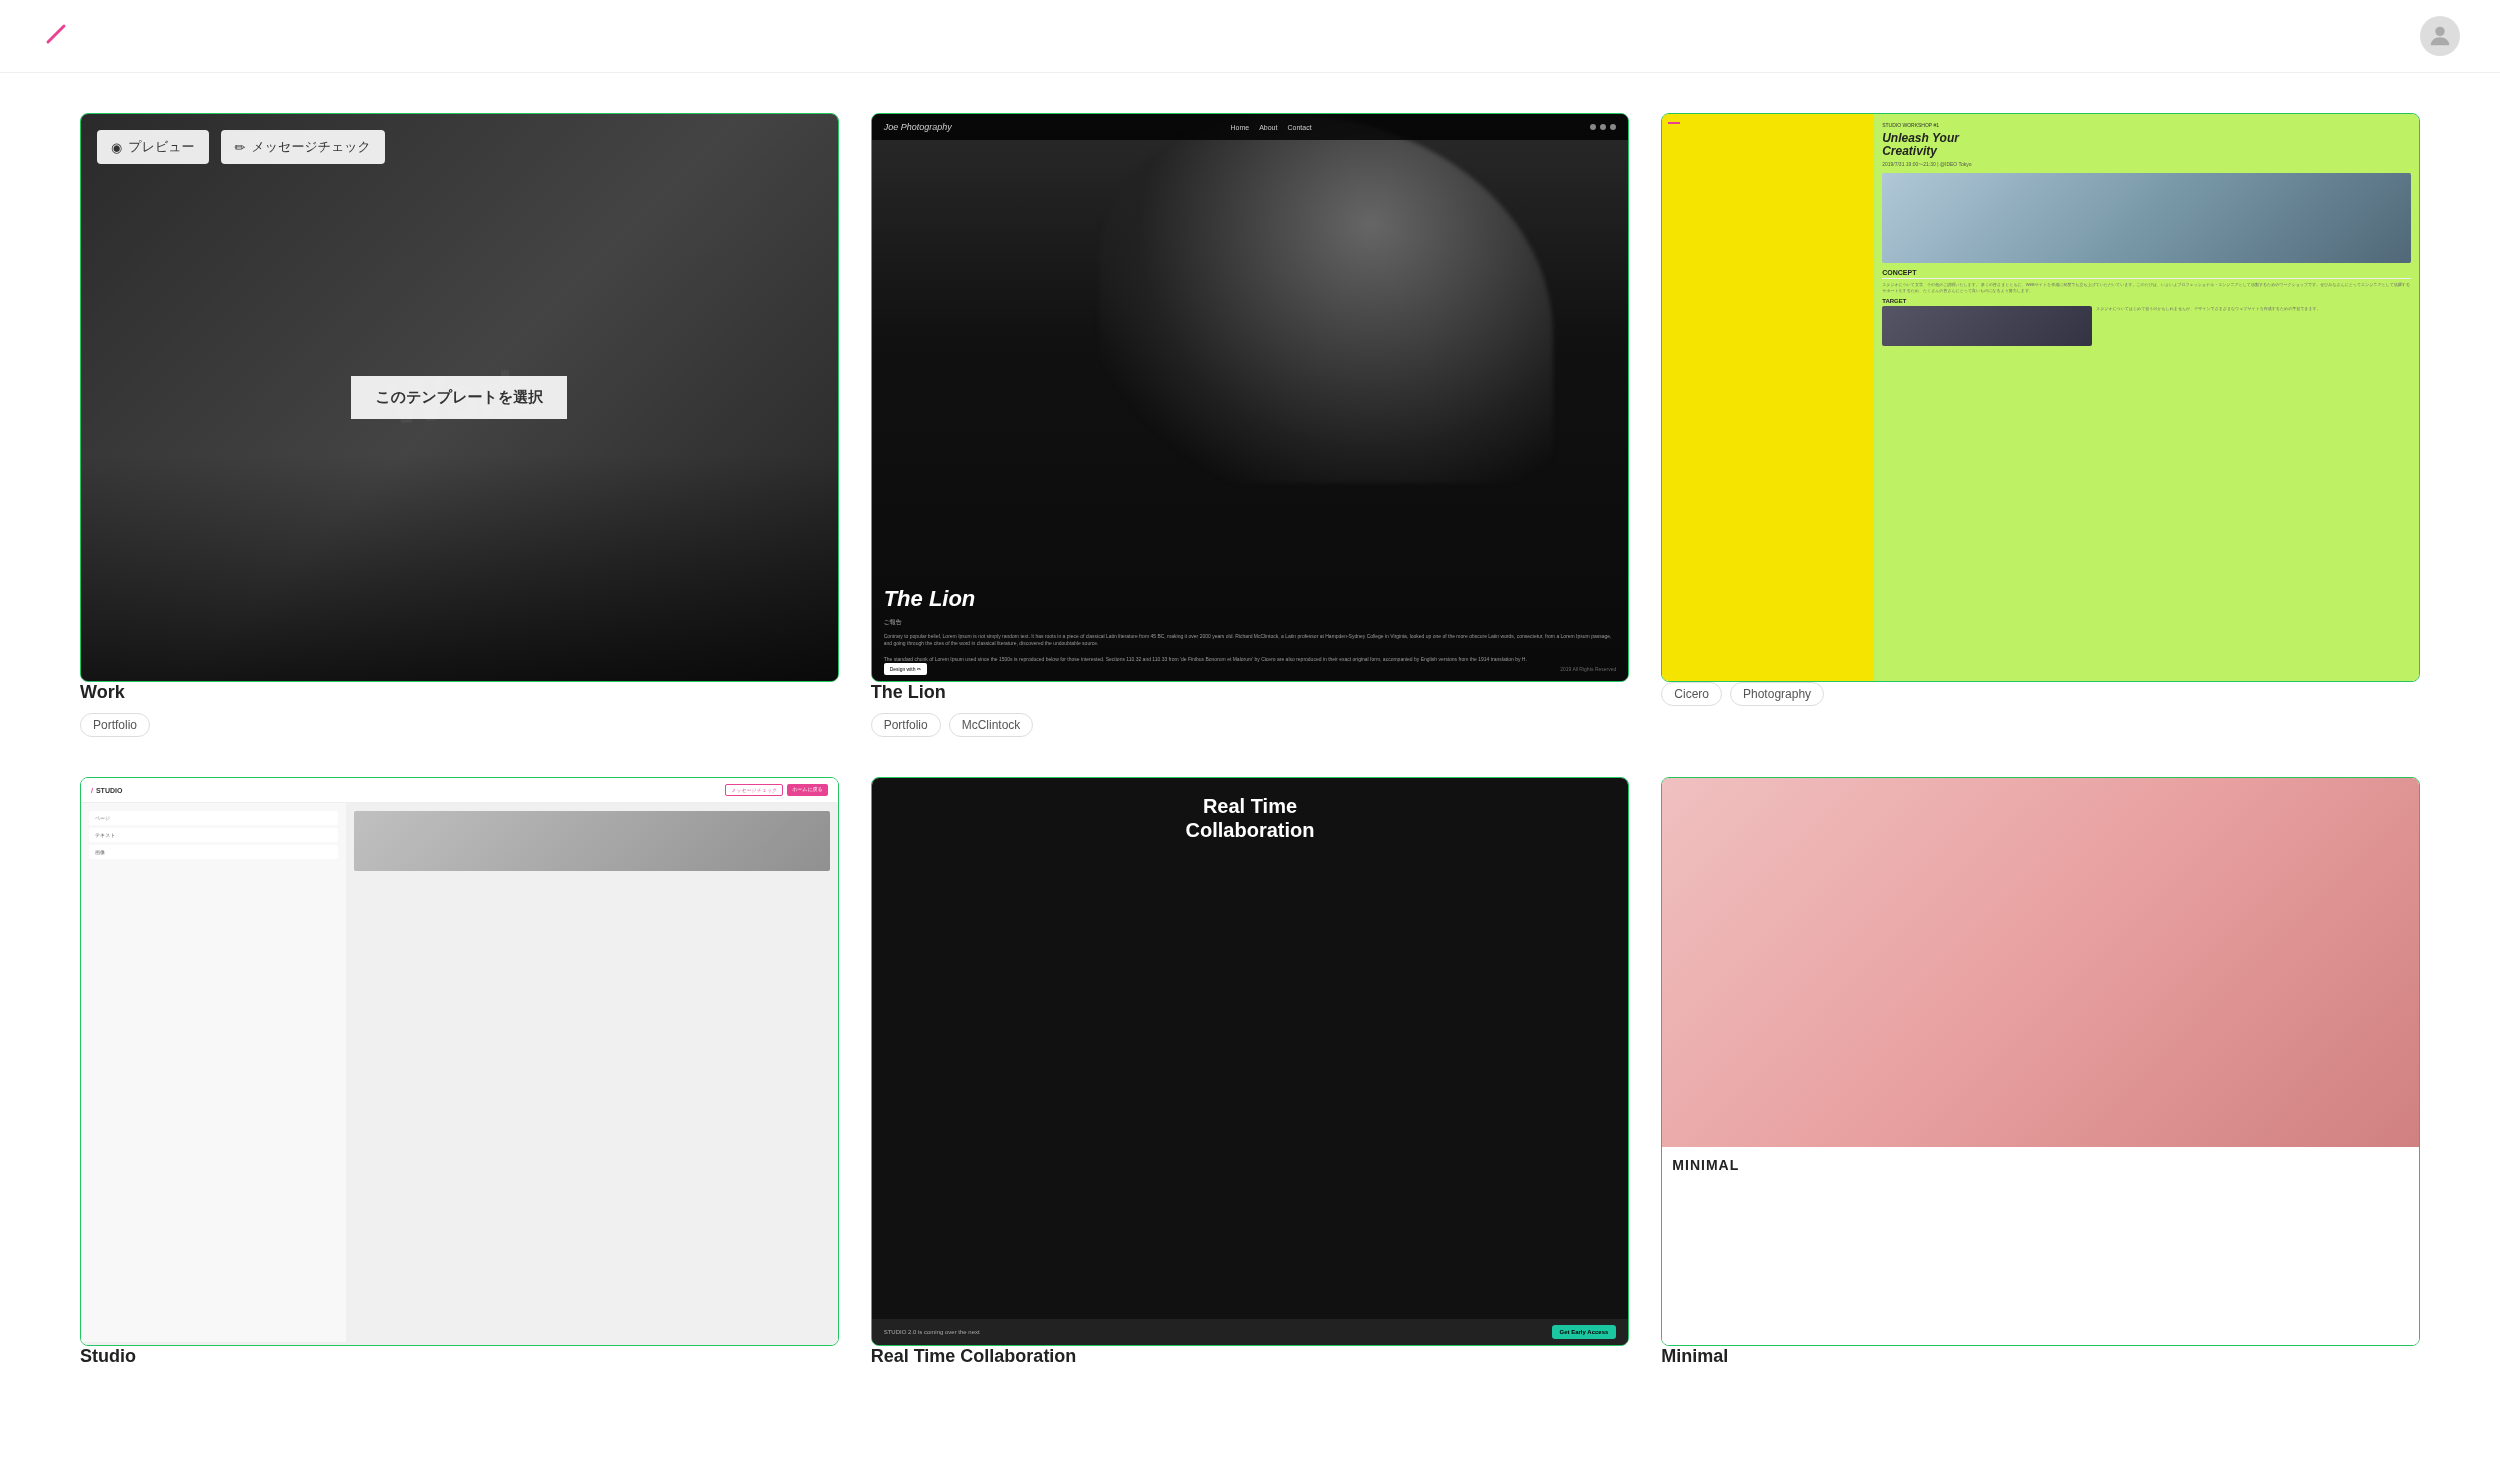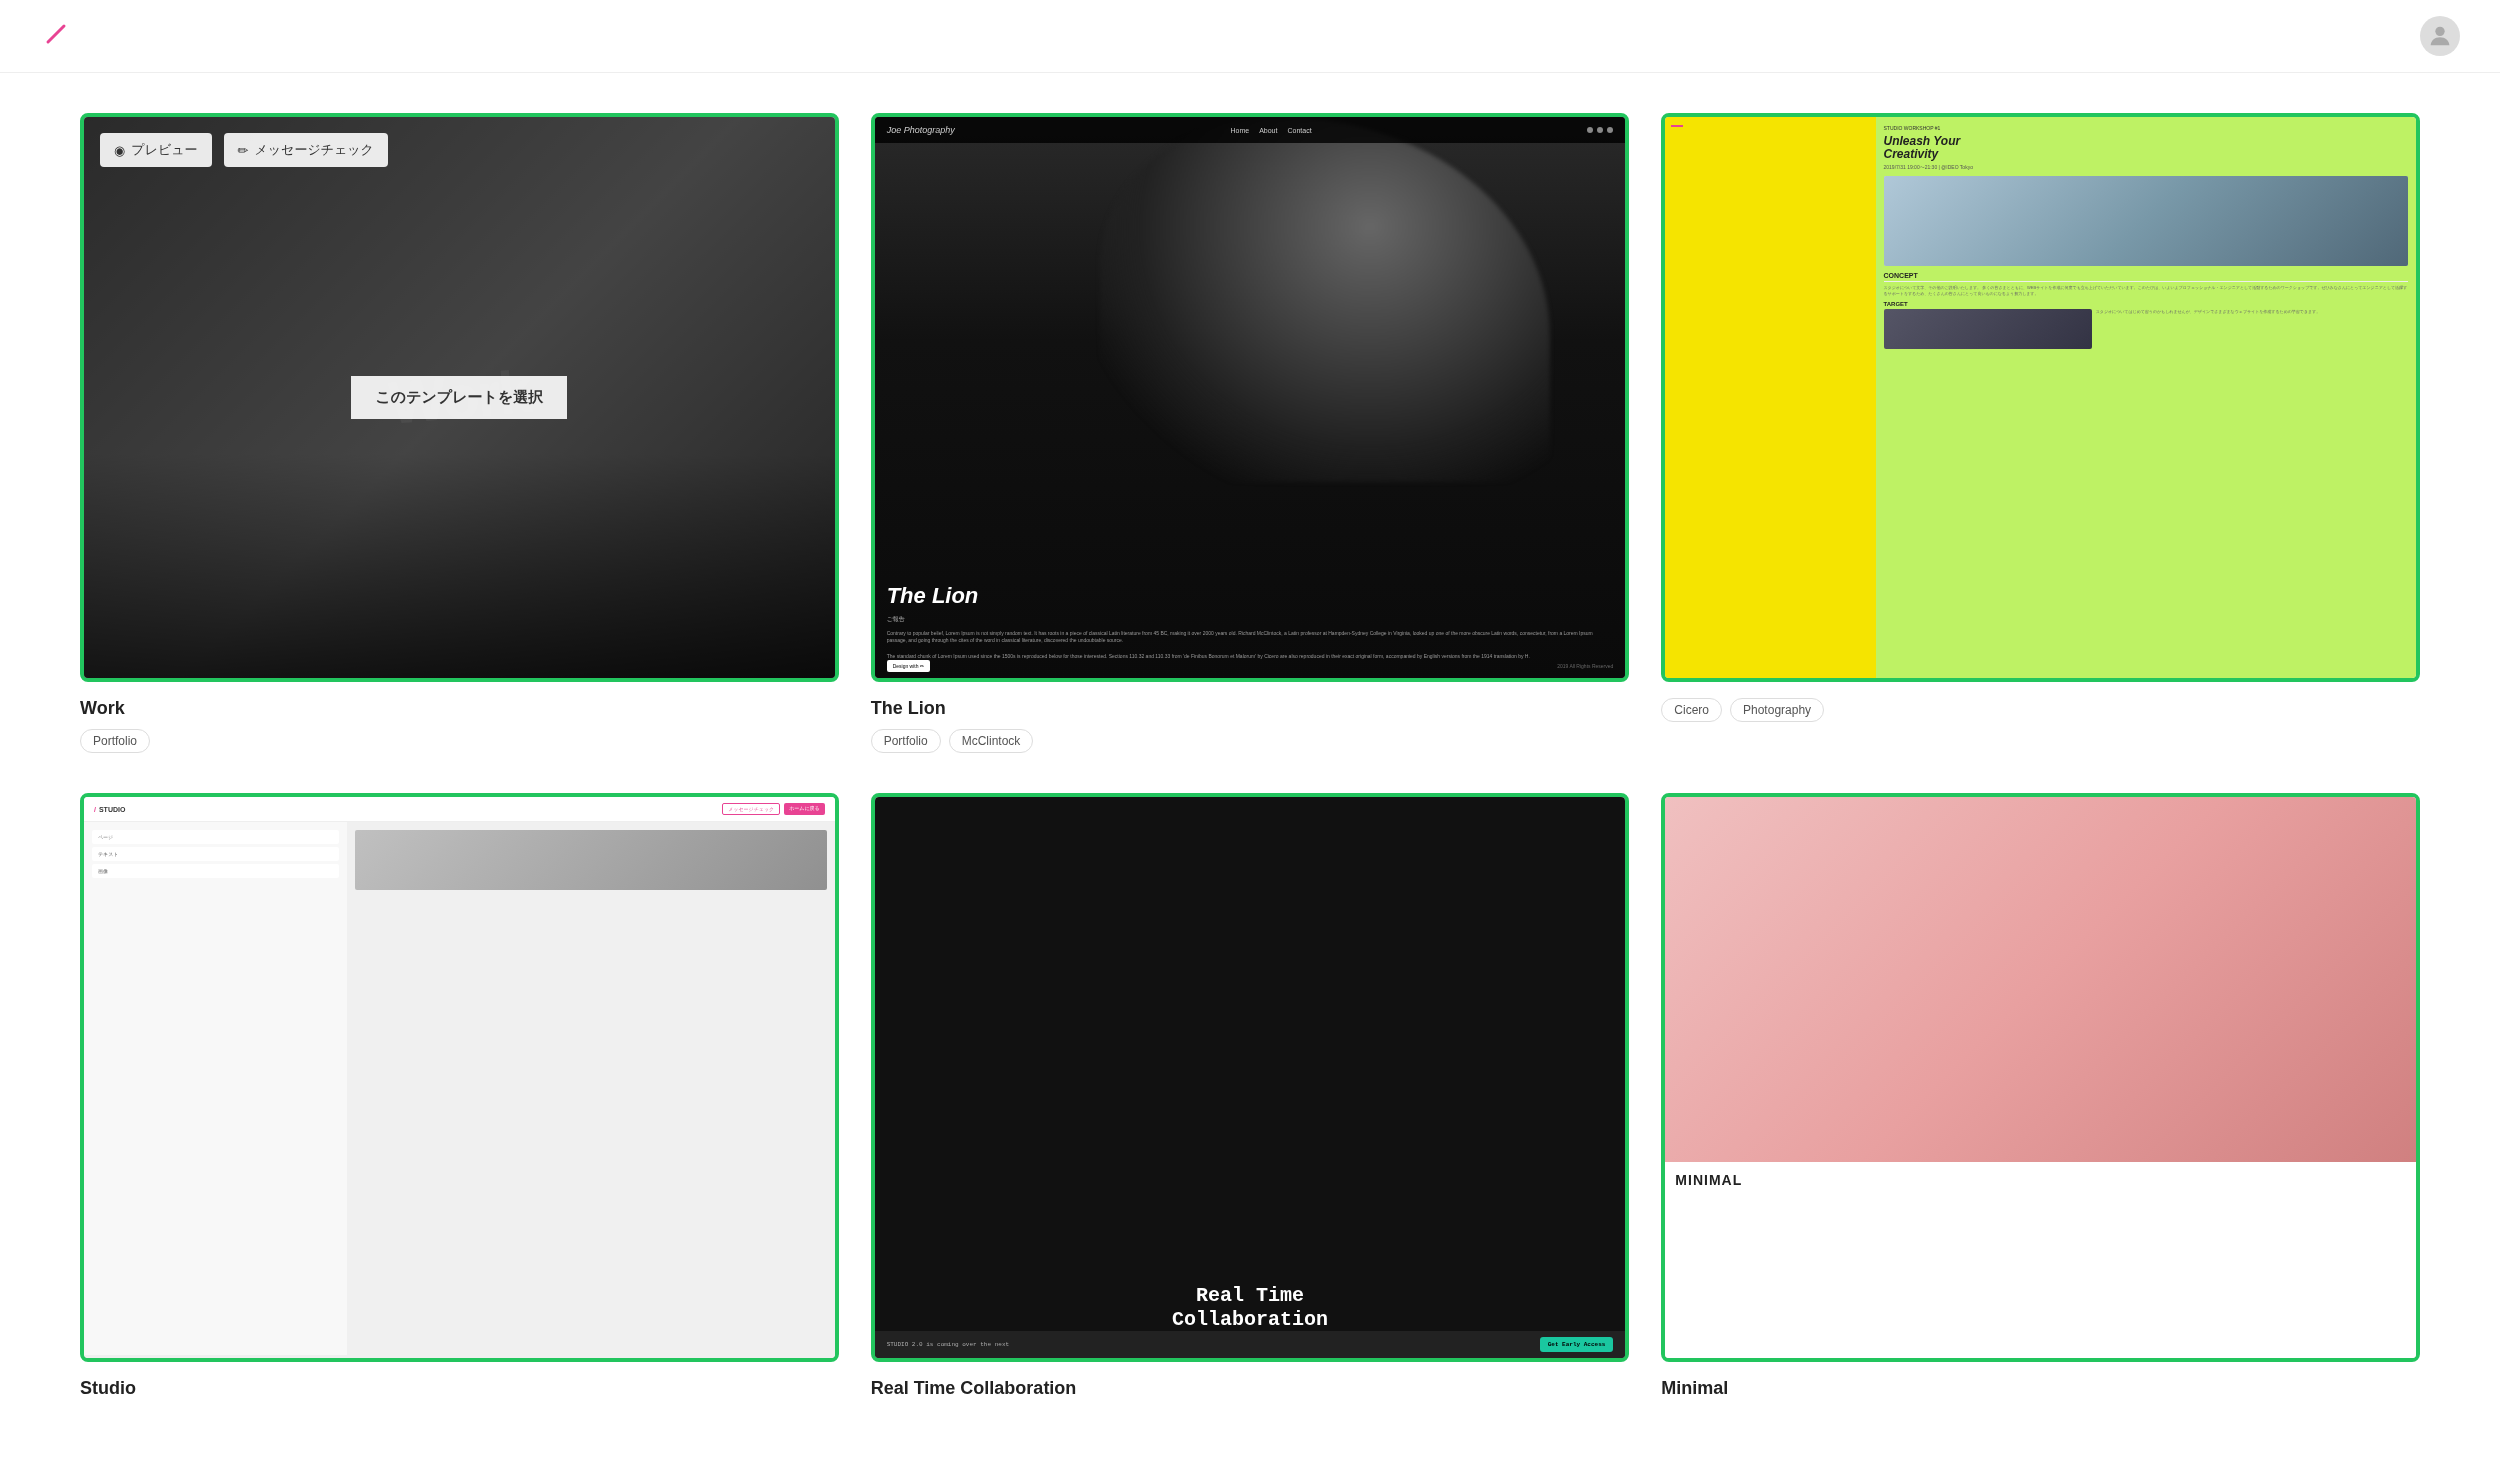--- a/index.html
+++ b/index.html
@@ -66,22 +66,21 @@
       flex-direction: column;
       cursor: pointer;
     }
 
     .template-thumbnail {
       width: 100%;
       aspect-ratio: 4/3;
       border-radius: 8px;
       overflow: hidden;
       position: relative;
-      border: 4px solid #22c55e;
-      margin-bottom: 16px;
+      border: 1px solid #22c55e;
       background: #f5f5f5;
     }
 
     .thumbnail-overlay {
       position: absolute;
       inset: 0;
       background: rgba(0,0,0,0.45);
       opacity: 0;
       transition: opacity 0.2s;
       display: flex;
@@ -526,24 +525,23 @@
     }
 
     
     .thumb-realtime {
       background: #111;
       width: 100%;
       height: 100%;
       display: flex;
       flex-direction: column;
       align-items: center;
-      justify-content: flex-end;
+      justify-content: flex-start;
       padding: 16px;
       position: relative;
-      font-family: Liberation Mono, monospace;
     }
 
     .realtime-title {
       font-size: 20px;
       font-weight: 800;
       color: #fff;
       text-align: center;
       line-height: 1.2;
       margin-bottom: 10px;
     }

